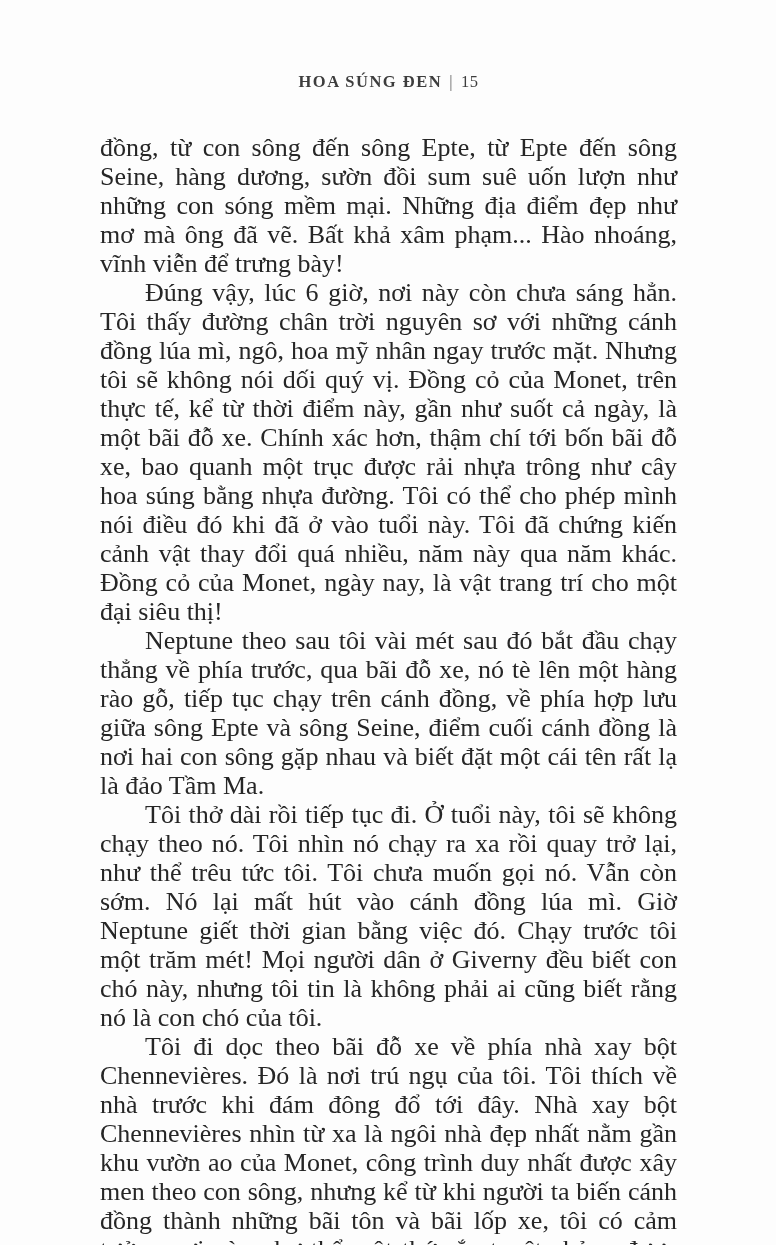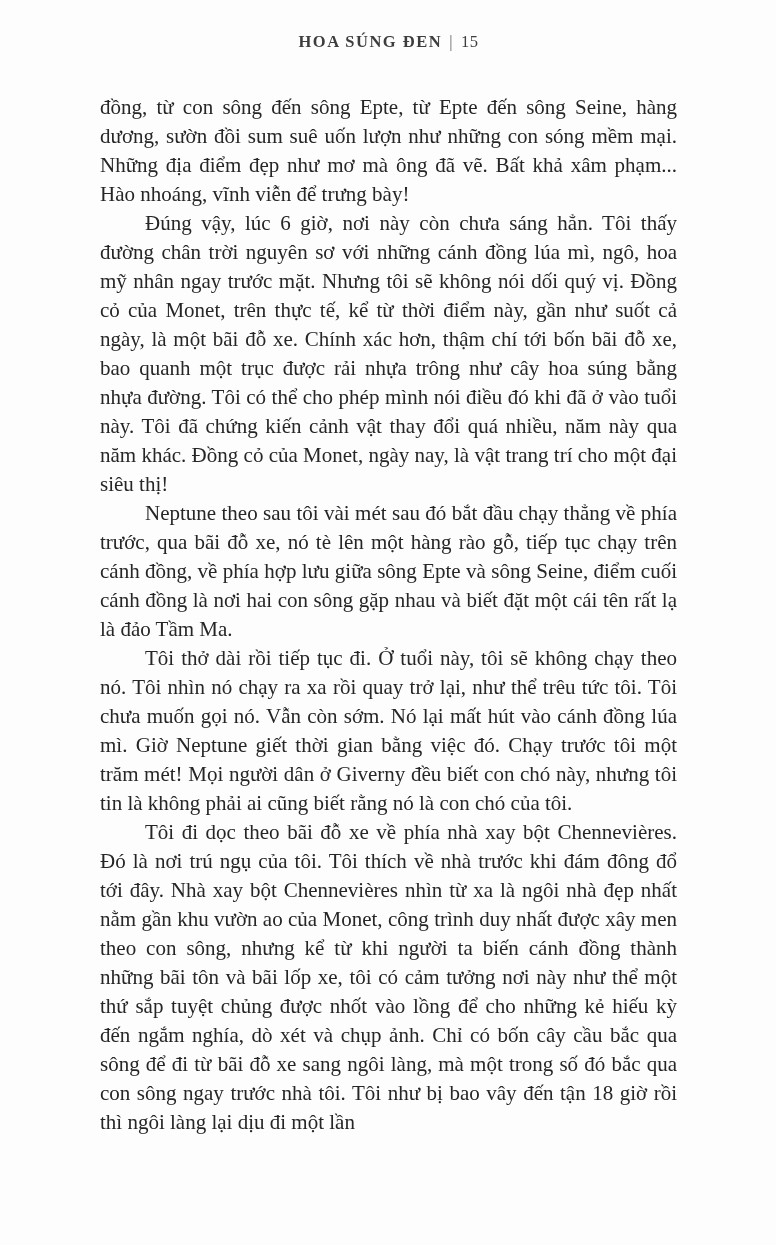--- a/index.html
+++ b/index.html
@@ -7,21 +7,21 @@
     padding: 0;
     background: #fdfdfd;
   }
   .page {
     position: relative;
     width: 776px;
     height: 1245px;
     margin: 0 auto;
     background: #fdfdfd;
     box-sizing: border-box;
-    padding: 32px 99px 40px 100px;
+    padding: 72px 99px 40px 100px;
     font-family: "Liberation Serif", "DejaVu Serif", serif;
     color: #262626;
     overflow: hidden;
   }
   .running-head {
     text-align: center;
     font-size: 16.5px;
     letter-spacing: 1.5px;
     color: #3d3d3d;
     font-weight: 600;
@@ -33,21 +33,21 @@
     color: #6a6a6a;
     padding: 0 7px;
   }
   .running-head .pagenum {
     font-weight: 400;
     letter-spacing: 0.5px;
     color: #3d3d3d;
   }
   .body-text p {
     margin: 0;
-    font-size: 21px;
+    font-size: 26px;
     line-height: 29px;
     text-align: justify;
     text-justify: inter-word;
     hyphens: none;
   }
   .body-text p.indent {
     text-indent: 45px;
   }
 </style>
 </head>

